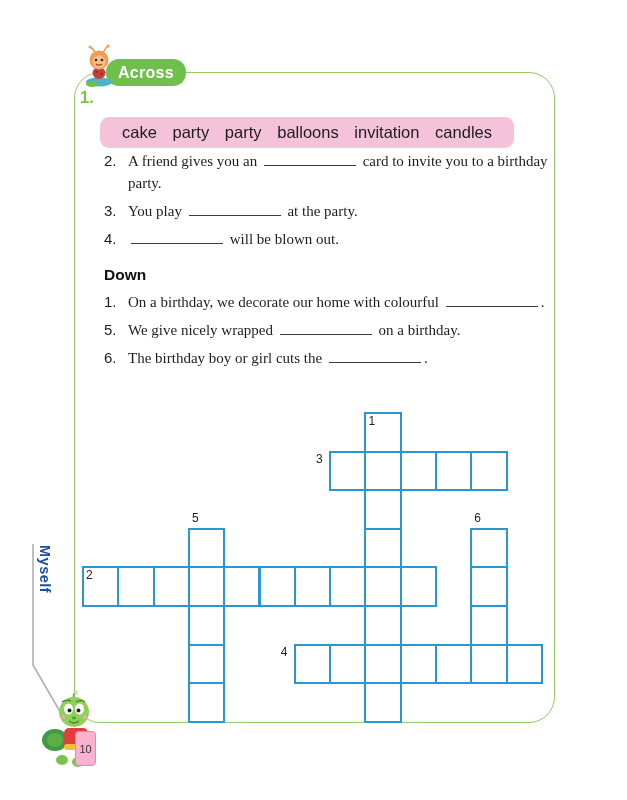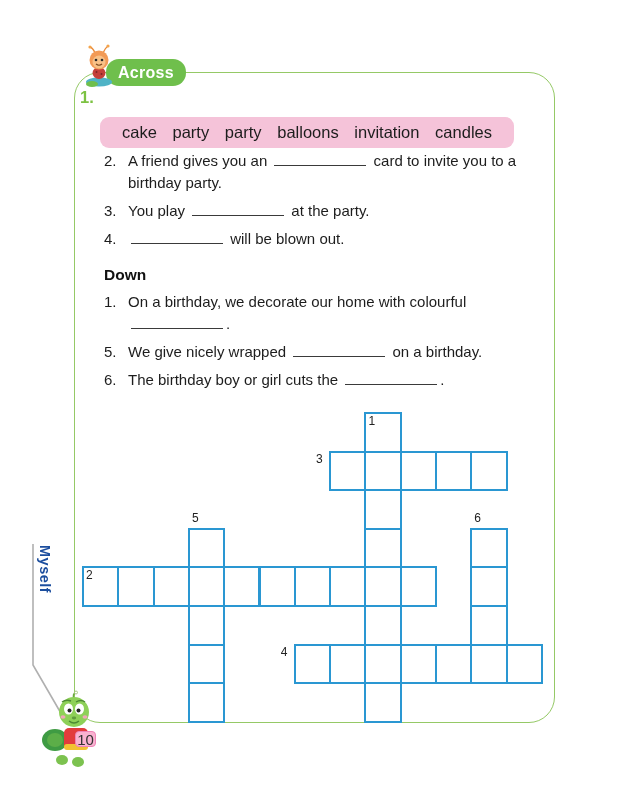--- a/index.html
+++ b/index.html
@@ -27,36 +27,36 @@
          font-size:16.5px;color:var(--title-green);z-index:2;}
   .title .num{width:25px;}
   .bank{position:absolute;left:100px;top:117px;width:414px;height:31px;
         background:var(--bank-pink);border-radius:9px;display:flex;
         align-items:center;justify-content:space-between;padding:0 22px;
         font-size:16.5px;color:#1d1d1d;z-index:2;}
   .clues{position:absolute;left:104px;top:150px;width:452px;font-size:15px;z-index:2;}
   .clues h3{font-size:15.5px;color:#111;margin-bottom:7px;font-weight:bold;}
   .clue{display:flex;margin-bottom:6px;line-height:22px;}
   .clue .cnum{width:24px;flex:none;}
-  .clue .ctext{flex:1;}
+  .clue .ctext{flex:1;font-family:Liberation Serif, serif;}
   .blank{display:inline-block;width:92px;height:13px;
          border-bottom:1.6px solid #3a3a3a;margin:0 3px;}
   .down-block{margin-top:16px;}
   .grid{position:absolute;left:82px;top:412px;width:505px;height:320px;z-index:2;}
   .cell{position:absolute;border:2px solid var(--grid-blue);background:#fff;}
   .gridlabel{position:absolute;font-size:12px;color:#222;line-height:12px;z-index:3;}
   .unit-tab{position:absolute;left:37px;top:545px;writing-mode:vertical-rl;
             font-weight:bold;font-size:14.5px;color:var(--unit-navy);
             letter-spacing:.5px;z-index:2;}
   .tab-line{position:absolute;left:22px;top:538px;z-index:1;}
   .mascot-bottom{position:absolute;left:38px;top:690px;z-index:3;}
-  .page-num{position:absolute;left:75px;top:731px;width:21px;height:16px;
+  .page-num{position:absolute;left:75px;top:731px;width:21px;height:35px;
             background:var(--page-badge-pink);border:1.5px solid var(--page-badge-border);
             border-radius:4px;display:flex;align-items:center;justify-content:center;
-            font-size:15px;color:#333;z-index:4;}
+            font-size:11px;color:#333;z-index:4;}
 </style>
 </head>
 <body>
 
 <div class="frame"></div>
 
 <svg class="tab-line" width="52" height="185" viewBox="0 0 52 185">
   <polyline points="11,6 11,127 40,177" fill="none" stroke="#b0b0b0" stroke-width="1.6"></polyline>
 </svg>
 

